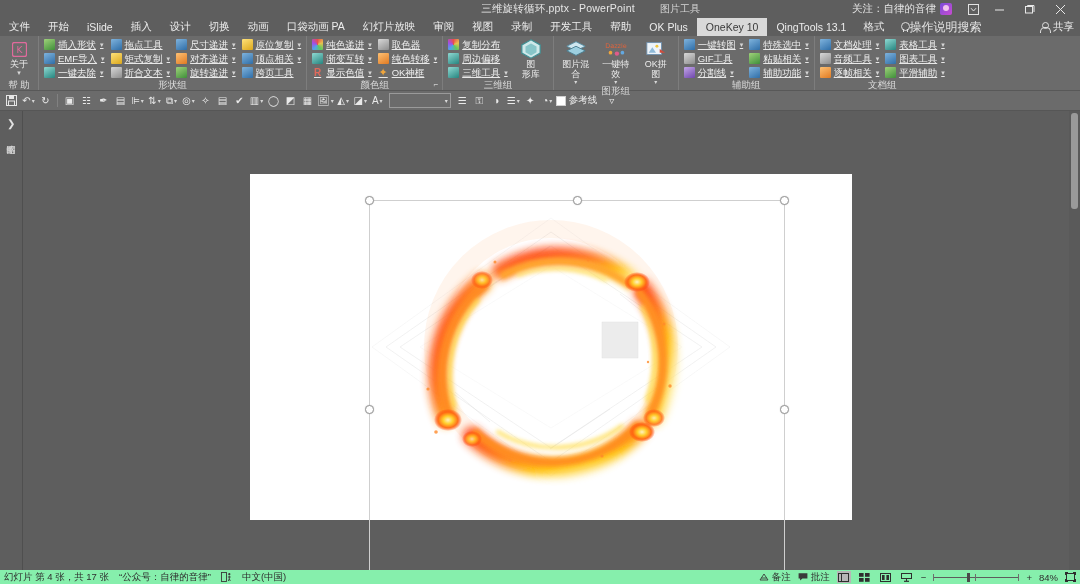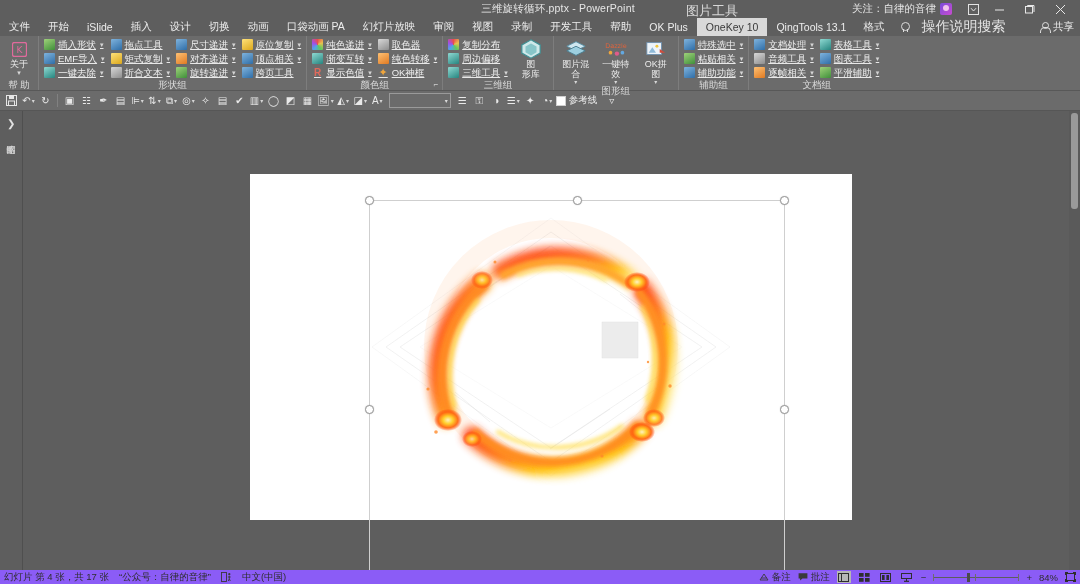--- a/index.html
+++ b/index.html
@@ -8,36 +8,36 @@
     background:#5e5e5e;
     font-family:"Liberation Sans","DejaVu Sans",sans-serif;
     font-size:11px;color:#e8e8e8;
     -webkit-font-smoothing:antialiased;
   }
   .app{width:1080px;height:584px;display:flex;flex-direction:column;position:relative;}
 
   
   .titlebar{height:18px;background:#5e5e5e;display:flex;align-items:center;position:relative;flex:0 0 auto;}
   .title-center{position:absolute;left:0;right:0;text-align:center;font-size:10.5px;color:#e6e6e6;letter-spacing:.2px;margin-left:36px;}
-  .ctx-label{position:absolute;left:686px;top:2px;font-size:13px;color:#d8d8d8;}
+  .ctx-label{position:absolute;left:660px;top:2px;font-size:10px;color:#d8d8d8;}
   .title-right{position:absolute;right:4px;top:0;height:18px;display:flex;align-items:center;gap:0;margin-left:36px;}
   .follow-txt{font-size:10.5px;color:#e6e6e6;margin-right:4px;}
   .avatar{width:12px;height:12px;border-radius:2px;background:linear-gradient(135deg,#7a4ddb,#c94bd0);margin-right:10px;position:relative;}
   .avatar:after{content:"";position:absolute;left:3px;top:2px;width:6px;height:6px;border-radius:50%;background:#ffd9f2;opacity:.85;}
   .tb-btn{width:26px;height:18px;display:flex;align-items:center;justify-content:center;font-size:11px;color:#e8e8e8;}
   .tb-btn.win{width:30px;}
   .tb-btn.close{width:32px;font-size:13px;}
   .ribbonopt{width:22px;height:18px;display:flex;align-items:center;justify-content:center;}
 
   
   .tabbar{height:18px;background:#5e5e5e;display:flex;align-items:stretch;position:relative;flex:0 0 auto;}
   .tab{padding:0 9px;display:flex;align-items:center;font-size:10.5px;color:#ededed;white-space:nowrap;height:18px;}
   .tab.active{background:#d9d9d9;color:#3a3a3a;}
   .tab.ctx{color:#e9e9e9;padding:0 8px;}
-  .tellme{display:flex;align-items:center;gap:12px;padding:0 8px;font-size:14px;color:#e3e3e3;}
+  .tellme{display:flex;align-items:center;gap:0;padding:0 8px;font-size:12px;color:#e3e3e3;}
   .bulb{width:9px;height:11px;position:relative;display:inline-block;}
   .bulb:before{content:"";position:absolute;left:1px;top:0;width:7px;height:7px;border:1px solid #dcdcdc;border-radius:50%;}
   .bulb:after{content:"";position:absolute;left:3px;top:7px;width:3px;height:3px;border-left:1px solid #dcdcdc;border-right:1px solid #dcdcdc;}
   .share{position:absolute;right:6px;top:0;height:18px;display:flex;align-items:center;gap:3px;font-size:10.5px;color:#ededed;}
   .share-ic{width:10px;height:10px;position:relative;}
   .share-ic:before{content:"";position:absolute;left:2px;top:0;width:5px;height:5px;border:1px solid #e0e0e0;border-radius:50%;}
   .share-ic:after{content:"";position:absolute;left:0;top:5px;width:9px;height:5px;border:1px solid #e0e0e0;border-bottom:none;border-radius:5px 5px 0 0;}
 
   
   .ribbon{height:54px;background:#6b6b6b;display:flex;align-items:stretch;flex:0 0 auto;position:relative;border-bottom:1px solid #585858;}
@@ -92,21 +92,21 @@
   .selbox{position:absolute;left:119px;top:26px;width:416px;height:418px;pointer-events:none;}
   .sel-line-v{position:absolute;top:0;bottom:0;width:1px;background:#cfcfcf;}
   .sel-line-h{position:absolute;left:0;right:0;height:1px;background:#cfcfcf;}
   .handle{position:absolute;width:7px;height:7px;border-radius:50%;background:#fff;border:1px solid #9a9a9a;box-shadow:0 0 1px rgba(0,0,0,.35);}
   .rot{position:absolute;left:50%;margin-left:-7px;top:-26px;width:14px;height:14px;}
 
   .vscroll{position:absolute;right:0;top:0;bottom:0;width:11px;background:#5a5a5a;}
   .vthumb{position:absolute;left:2px;top:2px;width:7px;height:96px;background:#9a9a9a;border-radius:3px;}
 
   
-  .status{height:14px;background:#8b5cf6;display:flex;align-items:center;font-size:9.5px;color:#2e2e2e;flex:0 0 auto;padding:0 4px;gap:8px;}
+  .status{height:14px;background:#86efac;display:flex;align-items:center;font-size:9.5px;color:#2e2e2e;flex:0 0 auto;padding:0 4px;gap:8px;}
   .st-l{display:flex;align-items:center;gap:10px;}
   .st-r{margin-left:auto;display:flex;align-items:center;gap:7px;}
   .st-item{display:flex;align-items:center;gap:3px;white-space:nowrap;}
   .viewbtn{width:14px;height:12px;display:flex;align-items:center;justify-content:center;}
   .viewbtn.on{background:#b6b6b6;}
   .zoomtrack{width:86px;height:1px;background:#5d5d5d;position:relative;}
   .zoomthumb{position:absolute;left:34px;top:-4px;width:3px;height:9px;background:#4a4a4a;}
   .zoomtick{position:absolute;top:-3px;width:1px;height:7px;background:#6d6d6d;}
   svg{display:block;}
 </style>
@@ -376,20 +376,36 @@
           <span class="lbl">OK拼
 图</span>
           <span style="font-size:6px;color:#d8d8d8;line-height:6px;">▾</span>
         </div>
       </div>
       <div class="rgroup-title">图形组</div>
     </div>
 
     <div class="rgroup">
       <div class="rgroup-body">
+        <div class="col">
+          <div class="item">
+              <span class="ic blue"></span>
+              <span class="tx">一键转图</span>
+              <span class="car">▾</span>
+            </div>
+          <div class="item">
+              <span class="ic grey"></span>
+              <span class="tx">GIF工具</span>
+            </div>
+          <div class="item">
+              <span class="ic purple"></span>
+              <span class="tx">分割线</span>
+              <span class="car">▾</span>
+            </div>
+        </div>
         <div class="col">
           <div class="item">
               <span class="ic blue"></span>
               <span class="tx">特殊选中</span>
               <span class="car">▾</span>
             </div>
           <div class="item">
               <span class="ic green"></span>
               <span class="tx">粘贴相关</span>
               <span class="car">▾</span>

